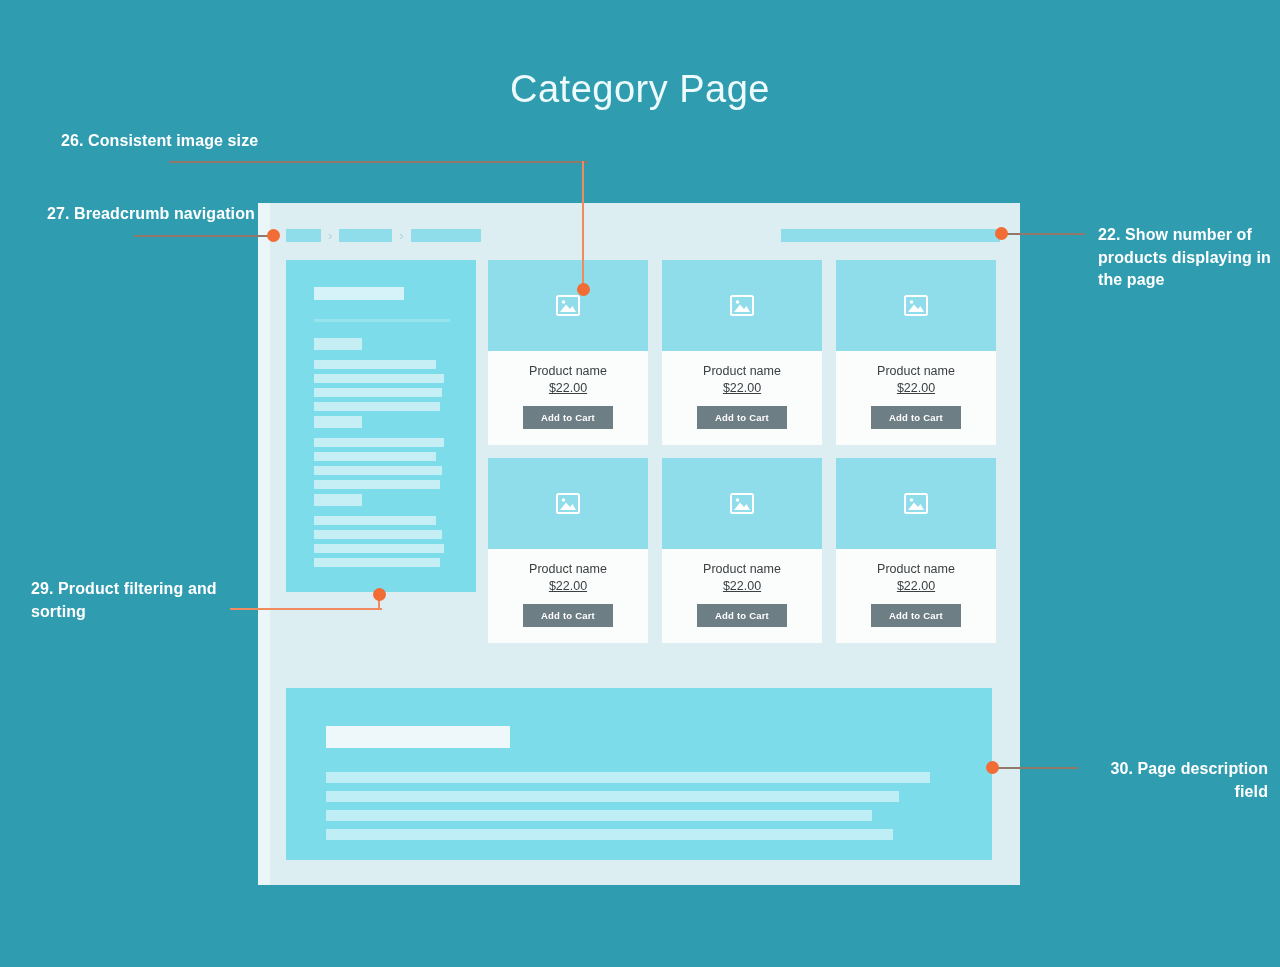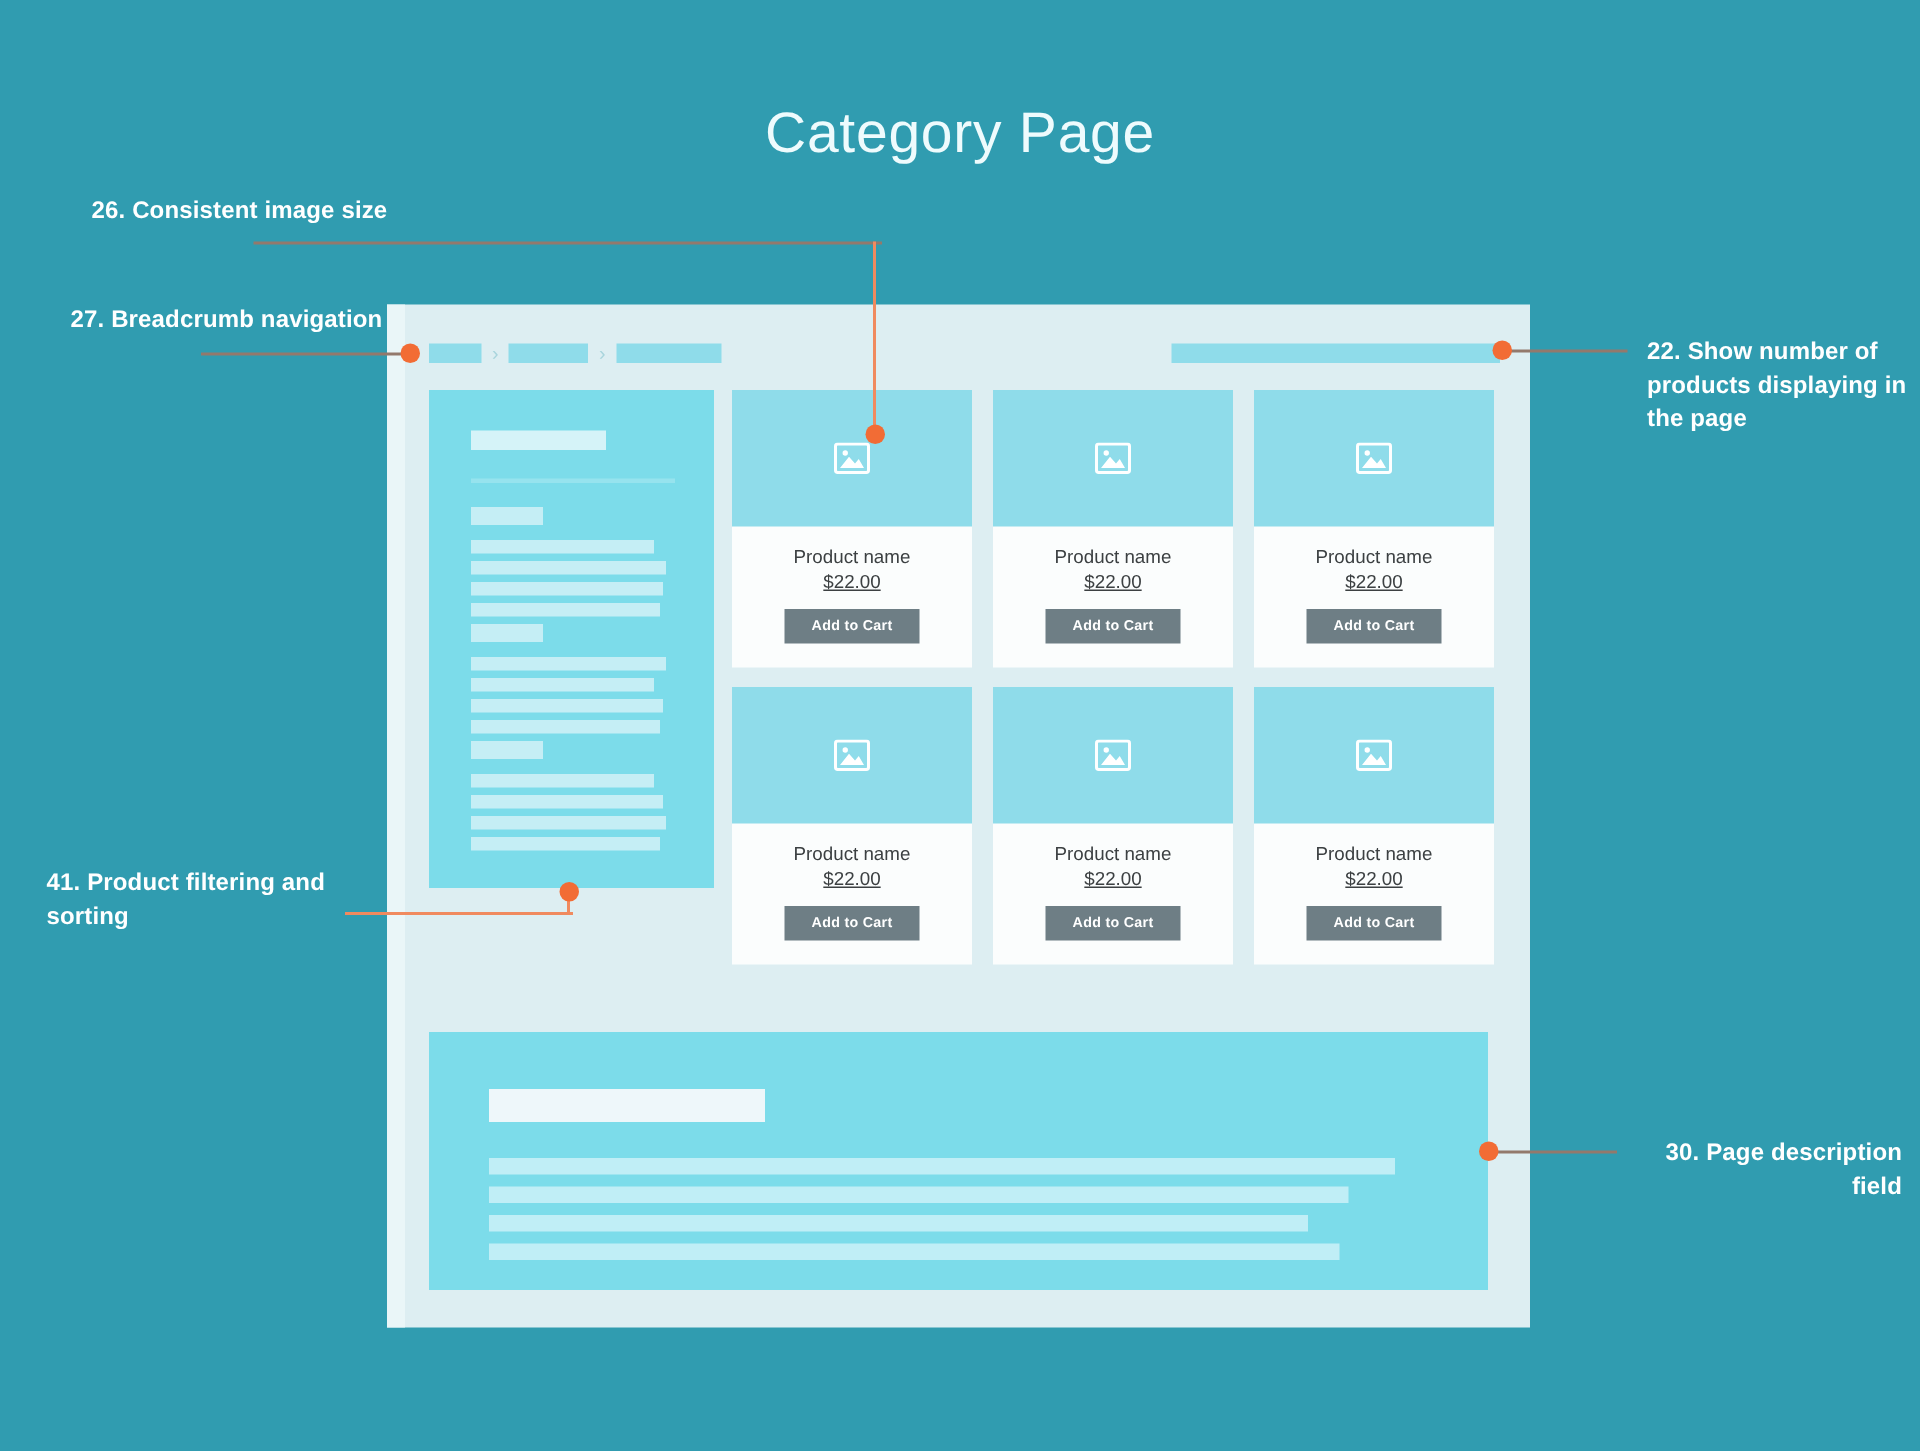--- a/index.html
+++ b/index.html
@@ -408,20 +408,20 @@
 <div class="dot c26-dot"></div>
 
 <div class="annotation ann-27">27. Breadcrumb navigation</div>
 <div class="conn c27-h"></div>
 <div class="dot c27-dot"></div>
 
 <div class="annotation ann-28">22. Show number of products displaying in the page</div>
 <div class="conn c28-h"></div>
 <div class="dot c28-dot"></div>
 
-<div class="annotation ann-29">41. Product filtering and sorting</div>
+<div class="annotation ann-29">29. Product filtering and sorting</div>
 <div class="conn c29-h conn-light"></div>
 <div class="conn c29-v conn-light"></div>
 <div class="dot c29-dot"></div>
 
 <div class="annotation ann-30">30. Page description field</div>
 <div class="conn c30-h"></div>
 <div class="dot c30-dot"></div>
 
 </body></html>

